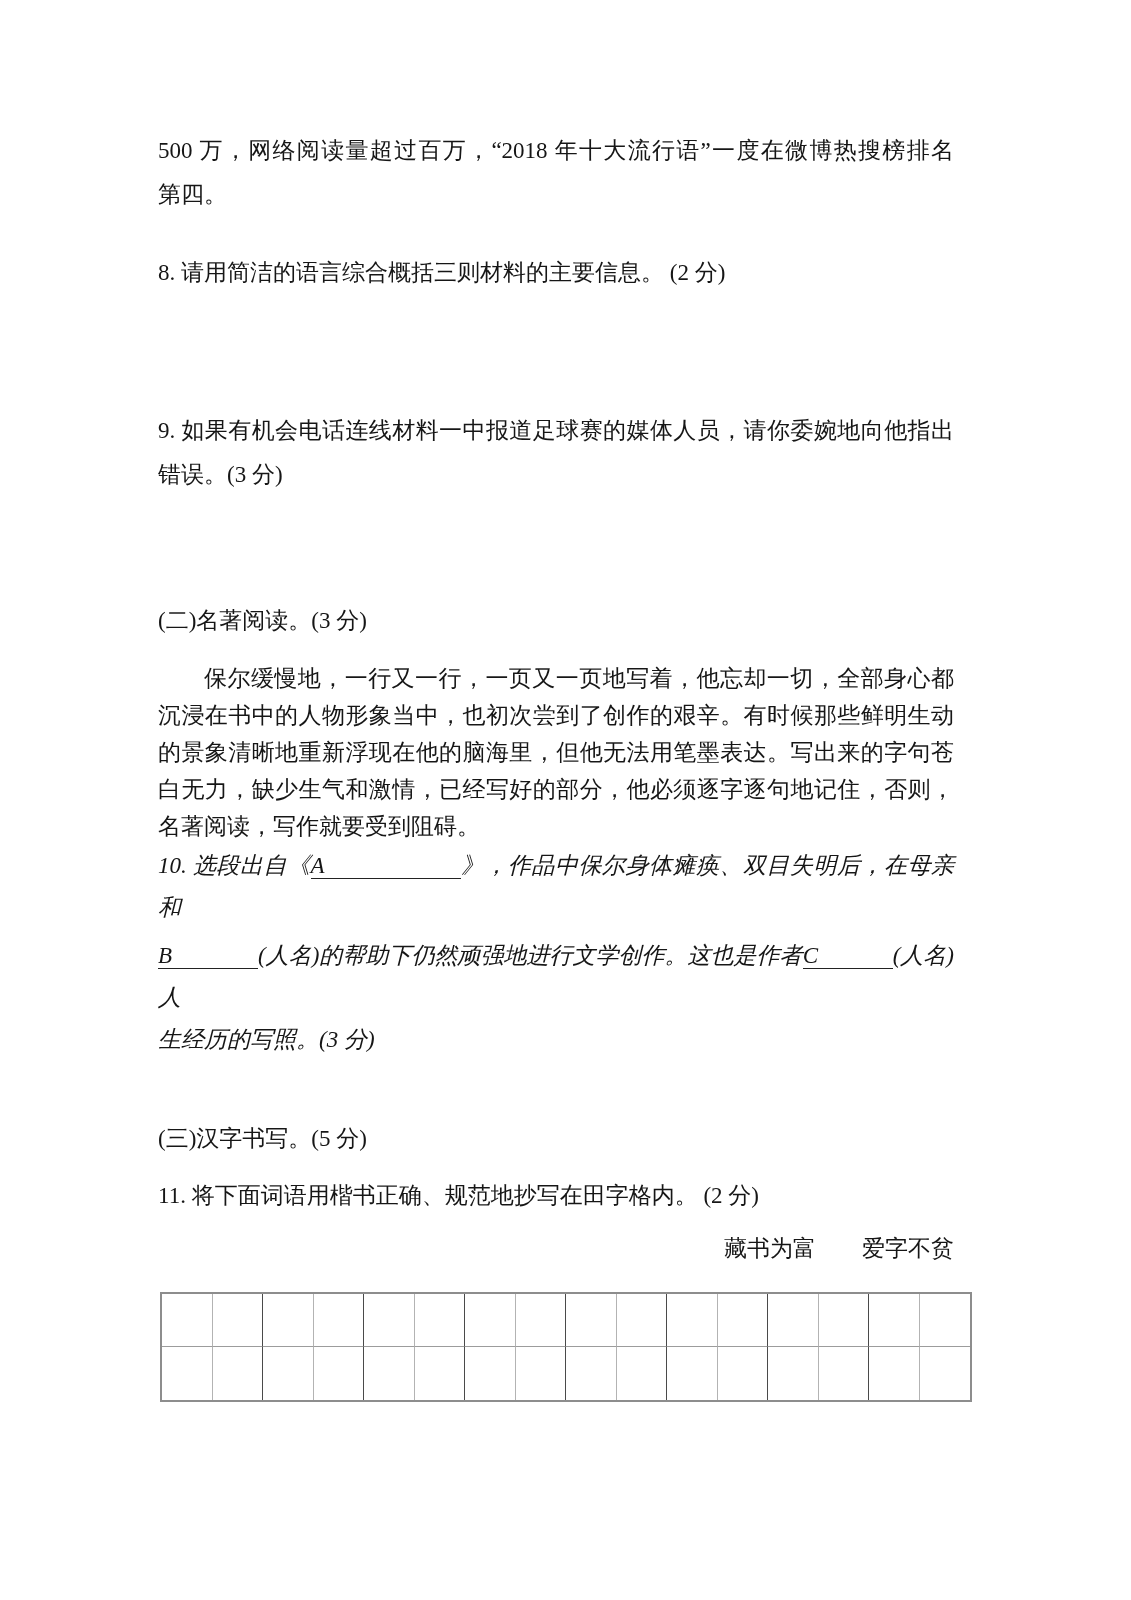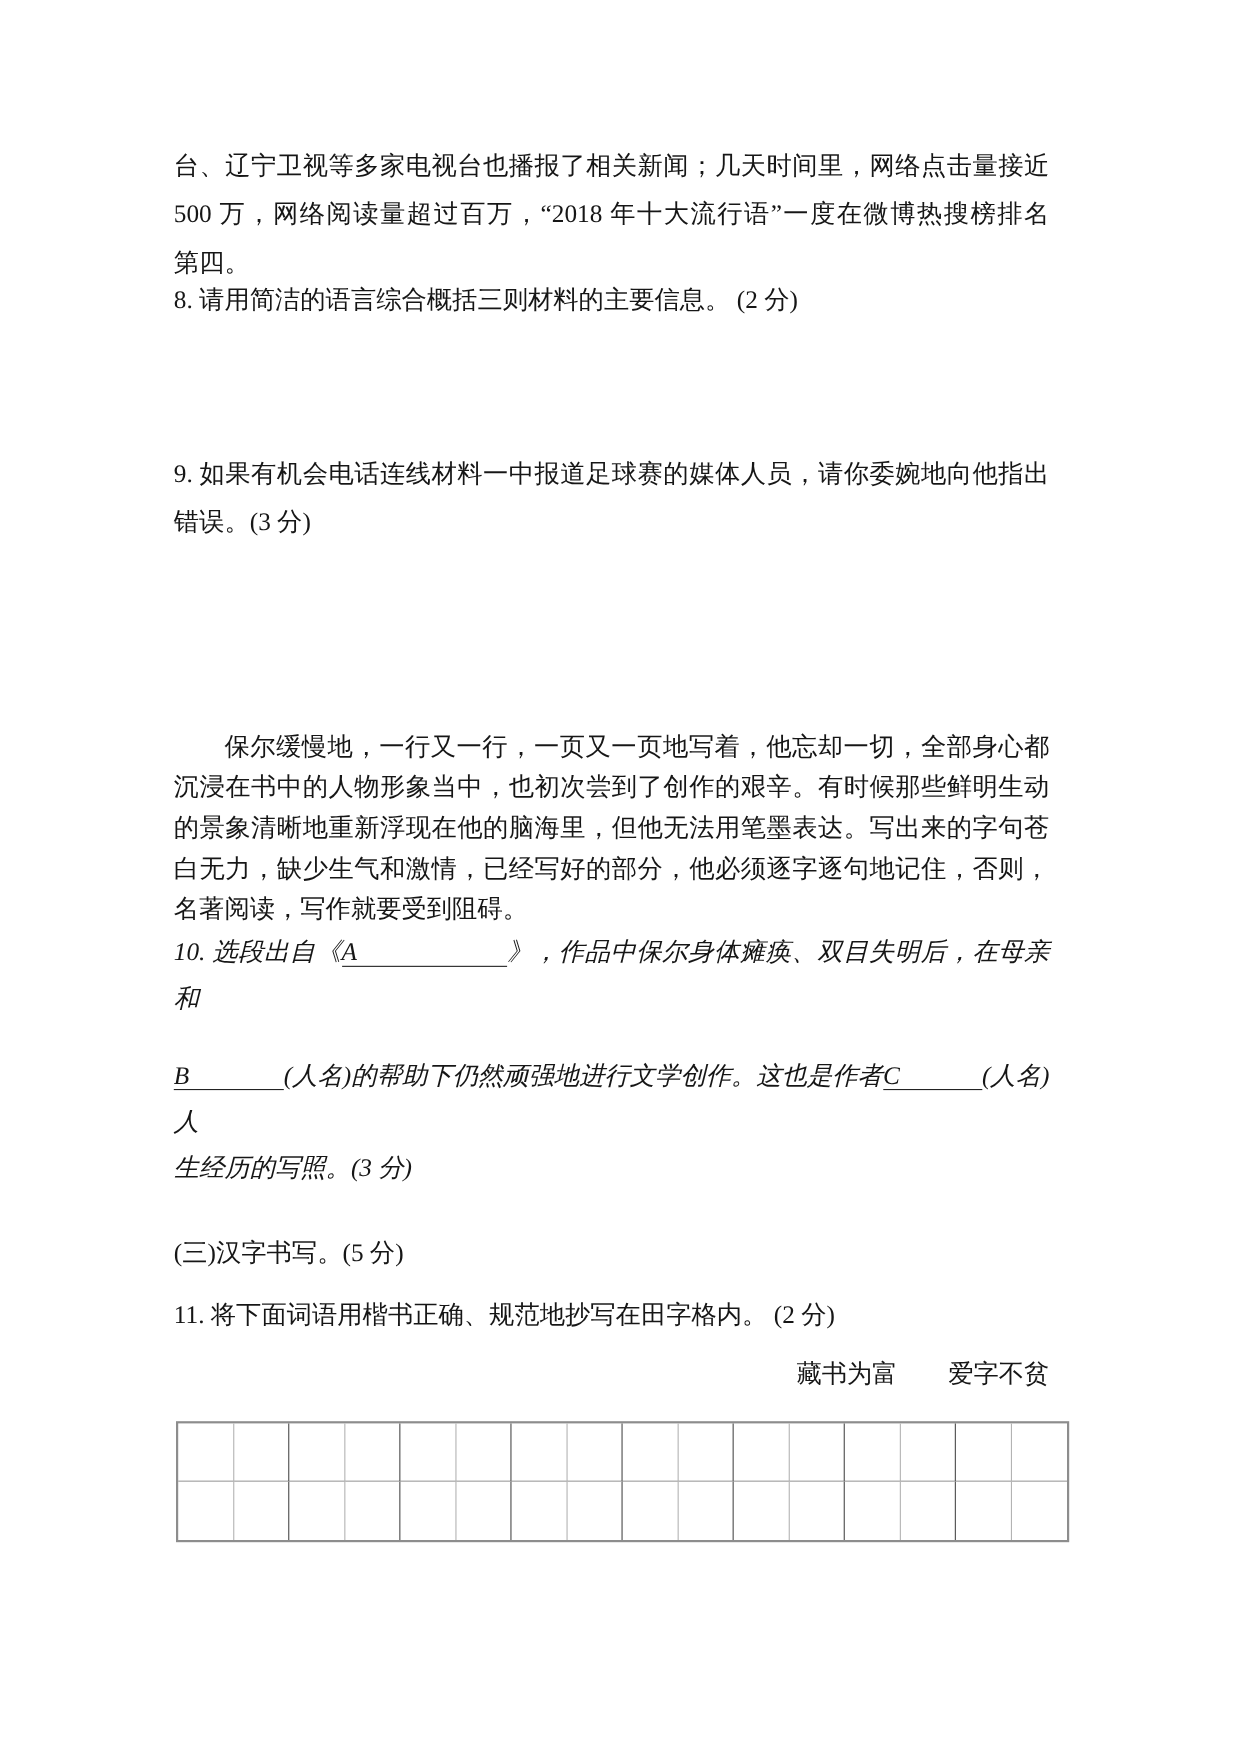--- a/index.html
+++ b/index.html
@@ -52,49 +52,51 @@
   .copy-cell.br-light{border-right:1px solid #b3b3b3;}
   .copy-cell.br-dark{border-right:1px solid #4a4a4a;}
   .copy-cell.bb-light{border-bottom:1px solid #9c9c9c;}
 </style>
 </head>
 <body>
 
 <div class="page">
 
   <div class="tblock lh44" style="top:129px">
-    <div class="jline">台、辽宁卫视等多家电视台也播报了相关新闻；几天时间里，网络点击量接近</div>
     <div class="jline">500 万，网络阅读量超过百万，“2018 年十大流行语”一度在微博热搜榜排名</div>
     <div class="line">第四。</div>
   </div>
 
   <div class="tblock lh44" style="top:251px">
     <div class="line">8. 请用简洁的语言综合概括三则材料的主要信息。 (2 分)</div>
   </div>
 
   <div class="tblock lh44" style="top:409px">
     <div class="jline">9. 如果有机会电话连线材料一中报道足球赛的媒体人员，请你委婉地向他指出</div>
     <div class="line">错误。(3 分)</div>
   </div>
 
+  <div class="tblock lh44" style="top:599px">
+    <div class="line">(二)名著阅读。(3 分)</div>
+  </div>
 
   <div class="tblock lh37" style="top:660px">
     <div class="jline indent2">保尔缓慢地，一行又一行，一页又一页地写着，他忘却一切，全部身心都</div>
     <div class="jline">沉浸在书中的人物形象当中，也初次尝到了创作的艰辛。有时候那些鲜明生动</div>
     <div class="jline">的景象清晰地重新浮现在他的脑海里，但他无法用笔墨表达。写出来的字句苍</div>
     <div class="jline">白无力，缺少生气和激情，已经写好的部分，他必须逐字逐句地记住，否则，</div>
     <div class="line">名著阅读，写作就要受到阻碍。</div>
   </div>
 
   <div class="tblock lh42" style="top:845px">
     <div class="jline"><span>10. 选段出自《</span><span class="blank blank-a">A</span><span>》，作品中保尔身体瘫痪、双目失明后，在母亲</span></div>
     <div class="line">和</div>
   </div>
 
-  <div class="tblock lh42" style="top:957px">
+  <div class="tblock lh42" style="top:935px">
     <div class="jline"><span class="blank blank-b">B</span><span>(人名)的帮助下仍然顽强地进行文学创作。这也是作者</span><span class="blank blank-c">C</span><span>(人名)人</span></div>
     <div class="line">生经历的写照。(3 分)</div>
   </div>
 
   <div class="tblock lh44" style="top:1117px">
     <div class="line">(三)汉字书写。(5 分)</div>
   </div>
 
   <div class="tblock lh44" style="top:1174px">
     <div class="line">11. 将下面词语用楷书正确、规范地抄写在田字格内。 (2 分)</div>

